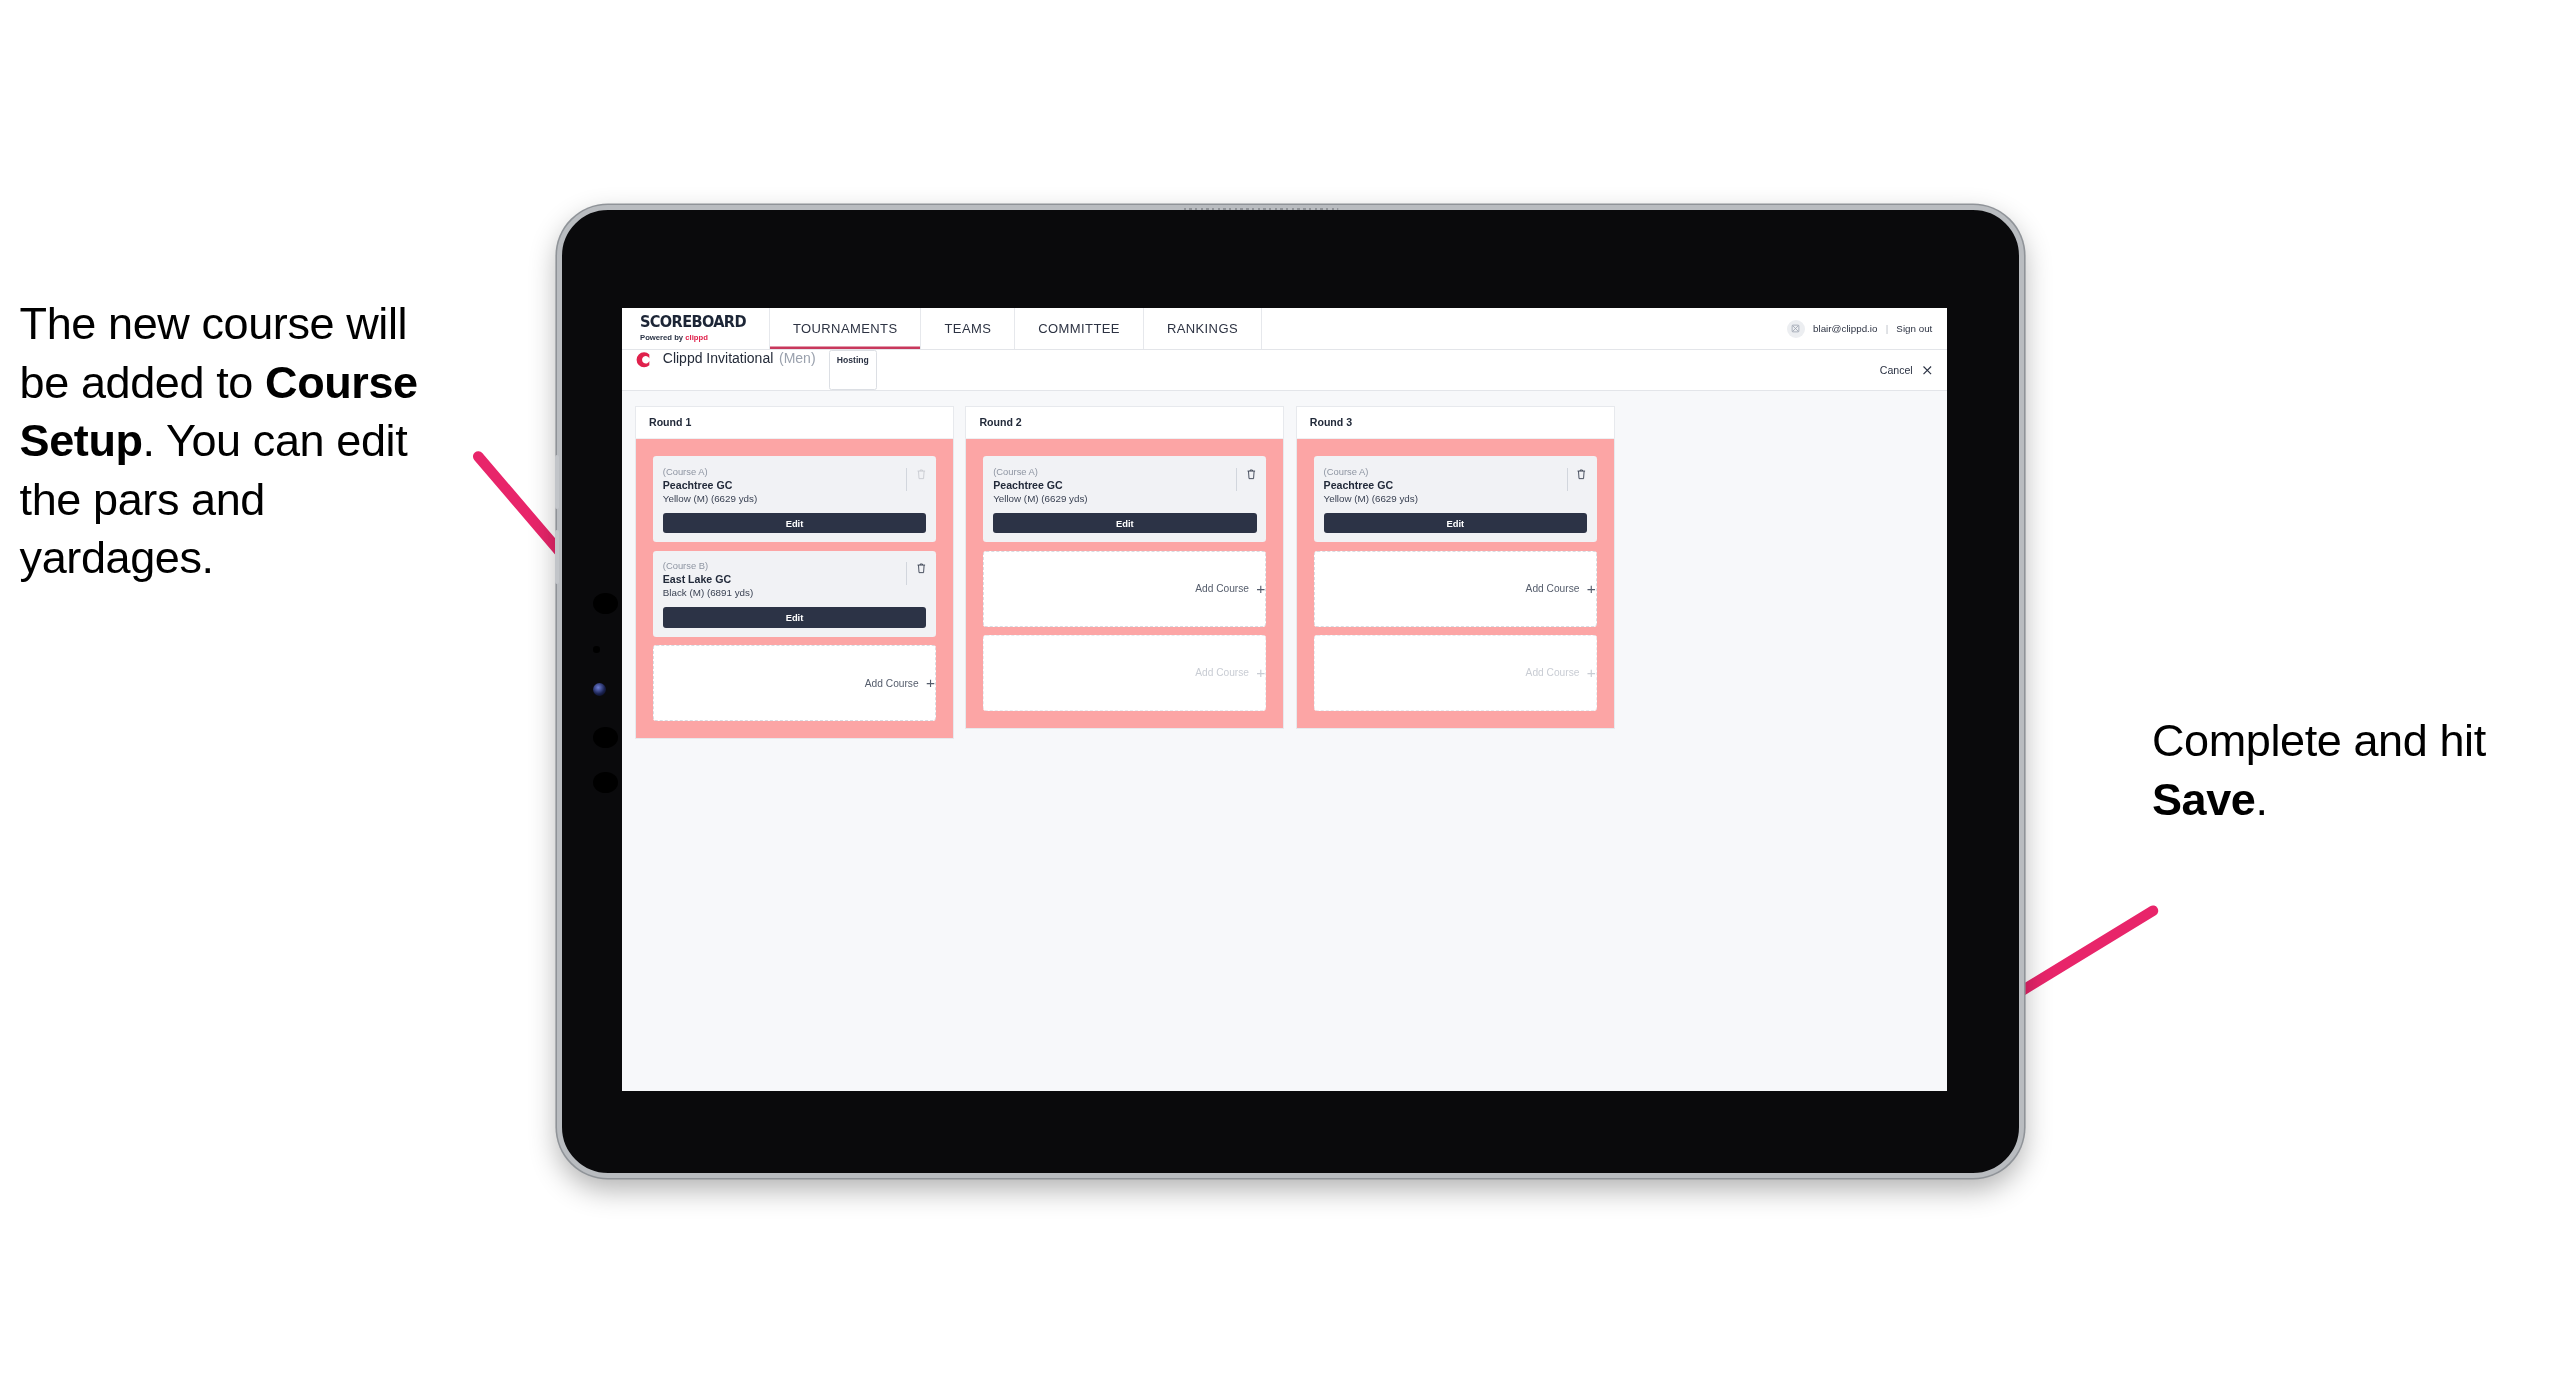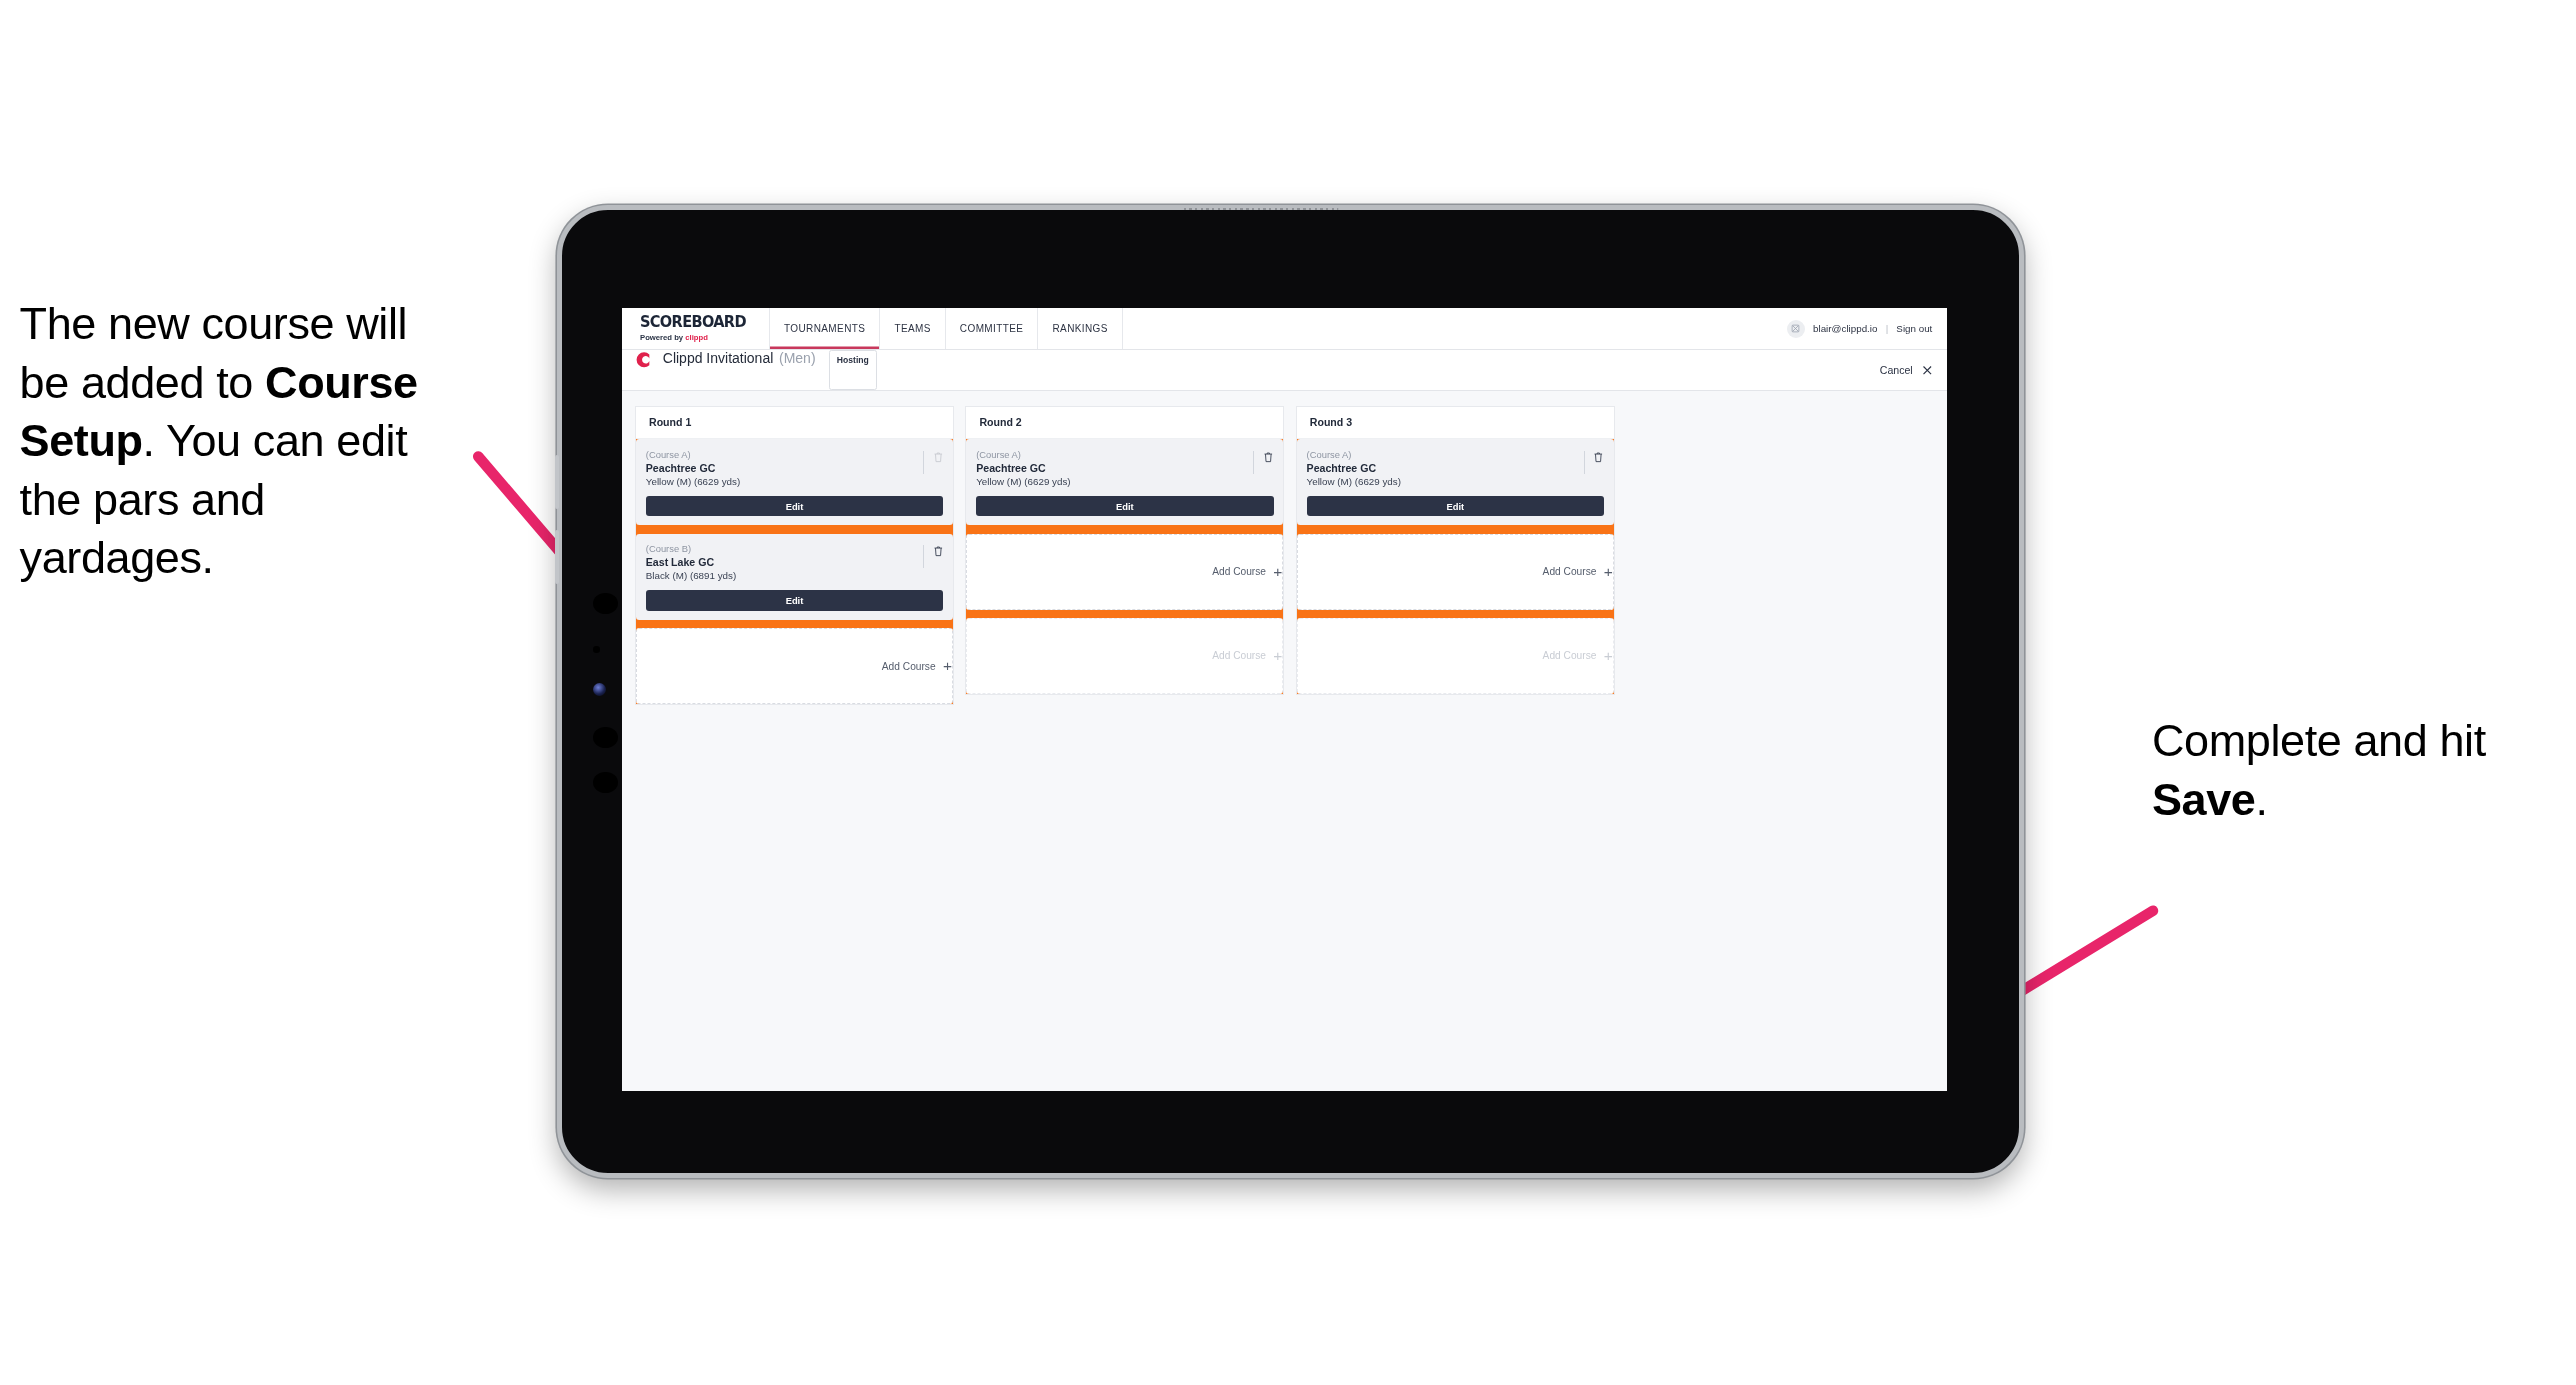--- a/index.html
+++ b/index.html
@@ -81,22 +81,22 @@
     font-family: "DejaVu Sans", sans-serif;
     font-weight: 700; font-size: 15.5px; letter-spacing: -0.7px;
     color: #1c2536; line-height: 1; transform: scaleX(0.94);
     transform-origin: left center;
   }
   .brand-sub { font-size: 7.7px; color: #2b3446; margin-top: 2.4px; font-weight: 600; }
   .brand-sub em { font-style: normal; color: #e0214c; font-weight: 700; }
 
   .navitems { display: flex; align-items: stretch; }
   .navitem {
-    display: flex; align-items: center; padding: 0 14px;
-    font-size: 10px; color: #2d3343; letter-spacing: 0.4px;
+    display: flex; align-items: center; padding: 0 23px;
+    font-size: 13px; color: #2d3343; letter-spacing: 0.4px;
     border-left: 0.8px solid #e6e8ec; cursor: pointer; white-space: nowrap;
   }
   .navitem.active { box-shadow: inset 0 -2.4px 0 #c8385c; }
   .navspacer { flex: 1; border-left: 0.8px solid #e6e8ec; }
   .account {
     display: flex; align-items: center; gap: 8.2px;
     padding: 0 14.7px; font-size: 9.8px; color: #2d3343;
   }
   .avatar {
     width: 18px; height: 18px; border-radius: 50%;
@@ -136,22 +136,22 @@
   .tab.active { background: #fff; color: #222a3a; font-weight: 600; }
 
   
   .content { padding: 14.7px 13px; display: flex; gap: 11.4px; align-items: flex-start; }
   .col { width: 319px; }
   .col-head {
     background: #fff; border: 0.8px solid #e7e9ed; border-bottom: none;
     padding: 9.8px 13px; font-size: 10.6px; color: #222a3a; font-weight: 600;
   }
   .col-body {
-    background: #f97316; border: 0.8px solid #e7e9ed; border-top: 0.8px solid #eef0f3;
-    padding: 0; display: flex; flex-direction: column; gap: 8.2px;
+    background: #fca5a5; border: 0.8px solid #e7e9ed; border-top: 0.8px solid #eef0f3;
+    padding: 17px; display: flex; flex-direction: column; gap: 8.2px;
   }
 
   .course-card { background: #f1f2f5; border-radius: 3.3px; padding: 9.8px 9.8px 9px; }
   .cc-top { display: flex; align-items: flex-start; }
   .cc-info { flex: 1; min-width: 0; }
   .cc-tag { font-size: 9.4px; color: #8e95a2; margin-bottom: 1.6px; }
   .cc-name { font-size: 10.6px; font-weight: 700; color: #222a3a; margin-bottom: 2.4px; }
   .cc-tee { font-size: 9.8px; color: #3a4253; }
   .cc-actions { display: flex; align-items: flex-start; gap: 9px; padding-top: 1.6px; }
   .cc-div { width: 0.8px; height: 23px; background: #d2d6dd; }

